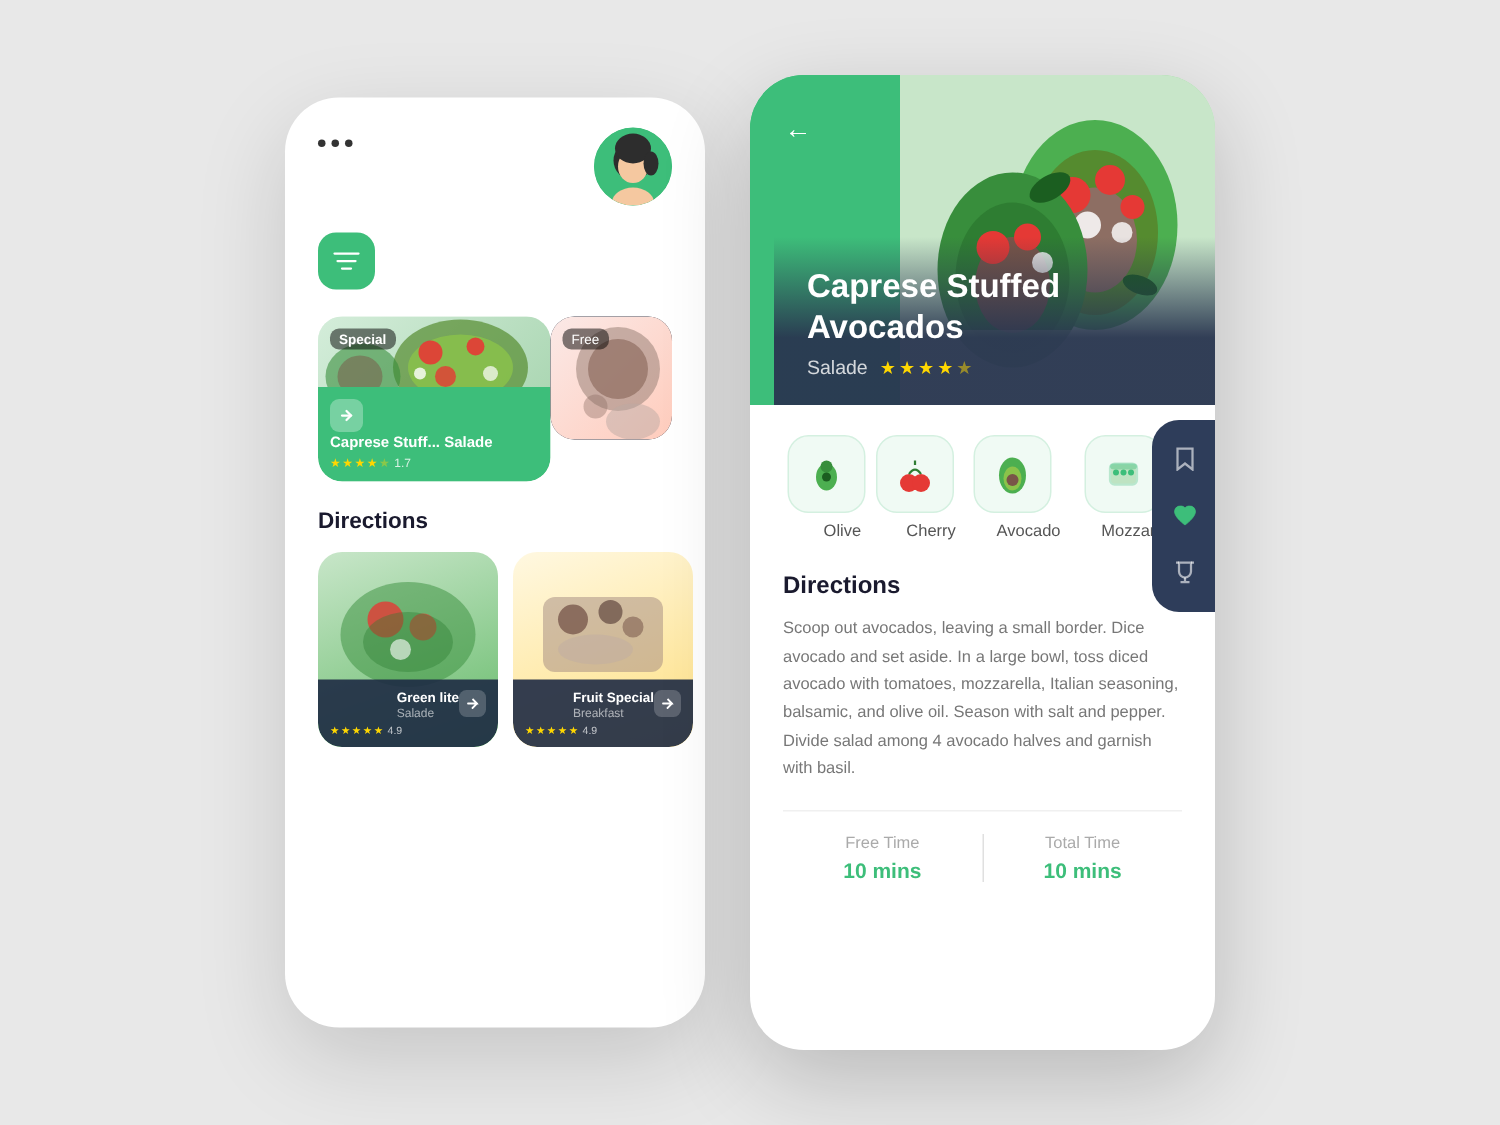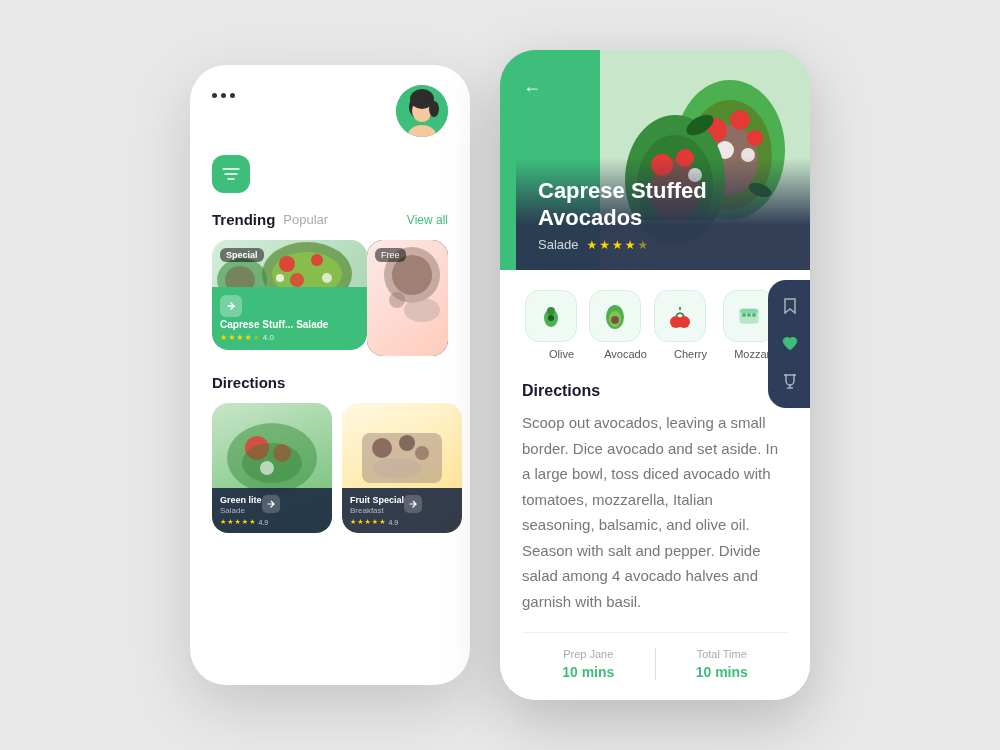--- a/index.html
+++ b/index.html
@@ -218,21 +218,21 @@
     }
 
     .card-rating {
       font-size: 8px;
       color: rgba(255,255,255,0.8);
       margin-left: 2px;
     }
 
     .trend-card-small {
       width: 90px;
-      height: 116px;
+      height: 82px;
       border-radius: 16px;
       background: #0f172a;
       position: relative;
       overflow: hidden;
     }
 
     .free-badge {
       position: absolute;
       top: 8px;
       left: 8px;
@@ -262,21 +262,21 @@
       bottom: 0;
       left: 0;
       right: 0;
       background: rgba(30,42,68,0.9);
       padding: 7px 8px;
       border-radius: 0 0 16px 16px;
     }
 
     .fav-card-row {
       display: flex;
-      justify-content: flex-start;
+      justify-content: flex-end;
       align-items: flex-start;
     }
 
     .fav-name {
       font-size: 9px;
       font-weight: 700;
       color: #fff;
       line-height: 1.2;
     }
 
@@ -419,21 +419,21 @@
     }
 
     .directions-title {
       font-size: 16px;
       font-weight: 700;
       color: #1a1a2e;
       margin-bottom: 10px;
     }
 
     .directions-text {
-      font-size: 15px;
+      font-size: 11px;
       color: #777;
       line-height: 1.7;
       margin-bottom: 18px;
     }
 
     .time-row {
       display: flex;
       gap: 0;
       margin-bottom: 20px;
       border-top: 1px solid #f0f0f0;
@@ -559,25 +559,20 @@
     <div class="search-row">
       <div class="filter-btn">
         <svg width="18" height="14" viewBox="0 0 18 14">
           <line x1="1" y1="2" x2="17" y2="2" stroke="white" stroke-width="1.5" stroke-linecap="round"></line>
           <line x1="3" y1="7" x2="15" y2="7" stroke="white" stroke-width="1.5" stroke-linecap="round"></line>
           <line x1="6" y1="12" x2="12" y2="12" stroke="white" stroke-width="1.5" stroke-linecap="round"></line>
         </svg>
       </div>
     </div>
 
-    <div class="section-header">
-      <span class="section-title">Trending</span>
-      <span class="section-sub">Popular</span>
-      <span class="view-all">View all</span>
-    </div>
 
     <div class="trending-cards">
 
       <div class="trend-card-main">
         <div class="food-img-placeholder" style="background: linear-gradient(135deg, #d4edda, #a8d5b0); height: 68px; overflow:hidden; position:relative;">
 
           <svg width="155" height="68" viewBox="0 0 155 68">
             <ellipse cx="95" cy="34" rx="45" ry="32" fill="#558b2f" opacity="0.7"></ellipse>
             <ellipse cx="95" cy="34" rx="35" ry="22" fill="#8bc34a" opacity="0.8"></ellipse>
             <circle cx="75" cy="24" r="8" fill="#e53935" opacity="0.9"></circle>
@@ -597,21 +592,21 @@
               <polyline points="5,2 8,5 5,8" stroke="white" stroke-width="1.5" stroke-linecap="round" fill="none"></polyline>
             </svg>
           </div>
           <div class="card-name">Caprese Stuff... Salade</div>
           <div class="card-stars">
             <span class="star">★</span>
             <span class="star">★</span>
             <span class="star">★</span>
             <span class="star">★</span>
             <span class="star" style="color: rgba(255,215,0,0.4);">★</span>
-            <span class="card-rating">4.0</span>
+            <span class="card-rating">1.7</span>
           </div>
         </div>
       </div>
 
       <div class="trend-card-small">
         <div style="height:100%; background: linear-gradient(135deg, #fbe9e7, #ffccbc); position:relative; overflow:hidden;">
           <svg width="90" height="110" viewBox="0 0 90 110">
             <circle cx="45" cy="35" r="28" fill="#a1887f" opacity="0.6"></circle>
             <circle cx="45" cy="35" r="20" fill="#795548" opacity="0.5"></circle>
             <ellipse cx="55" cy="70" rx="18" ry="12" fill="#bcaaa4" opacity="0.5"></ellipse>
@@ -781,58 +776,58 @@
             <ellipse cx="14" cy="16" rx="7" ry="9" fill="#4caf50"></ellipse>
             <circle cx="14" cy="9" r="4" fill="#388e3c"></circle>
             <circle cx="14" cy="16" r="3" fill="#1b5e20"></circle>
           </svg>
         </div>
         <span class="ingredient-label">Olive</span>
       </div>
       <div class="ingredient-item">
         <div class="ingredient-icon-box">
           <svg width="28" height="28" viewBox="0 0 28 28">
-            <ellipse cx="14" cy="15" rx="9" ry="12" fill="#4caf50"></ellipse>
-            <ellipse cx="14" cy="17" rx="6" ry="8" fill="#8bc34a"></ellipse>
-            <circle cx="14" cy="18" r="4" fill="#795548"></circle>
-          </svg>
-        </div>
-        <span class="ingredient-label">Avocado</span>
-      </div>
-      <div class="ingredient-item">
-        <div class="ingredient-icon-box">
-          <svg width="28" height="28" viewBox="0 0 28 28">
             <circle cx="10" cy="20" r="6" fill="#e53935"></circle>
             <circle cx="18" cy="20" r="6" fill="#e53935"></circle>
             <path d="M10 14 Q14 8 18 14" stroke="#2e7d32" stroke-width="1.5" fill="none"></path>
             <line x1="14" y1="8" x2="14" y2="5" stroke="#2e7d32" stroke-width="1.5"></line>
           </svg>
         </div>
         <span class="ingredient-label">Cherry</span>
+      </div>
+      <div class="ingredient-item">
+        <div class="ingredient-icon-box">
+          <svg width="28" height="28" viewBox="0 0 28 28">
+            <ellipse cx="14" cy="15" rx="9" ry="12" fill="#4caf50"></ellipse>
+            <ellipse cx="14" cy="17" rx="6" ry="8" fill="#8bc34a"></ellipse>
+            <circle cx="14" cy="18" r="4" fill="#795548"></circle>
+          </svg>
+        </div>
+        <span class="ingredient-label">Avocado</span>
       </div>
       <div class="ingredient-item">
         <div class="ingredient-icon-box">
           <svg width="28" height="28" viewBox="0 0 28 28">
             <rect x="5" y="7" width="18" height="14" rx="3" fill="#4caf50" opacity="0.3" stroke="#3dbe7a" stroke-width="1.5"></rect>
             <circle cx="9" cy="13" r="2" fill="#3dbe7a"></circle>
             <circle cx="14" cy="13" r="2" fill="#3dbe7a"></circle>
             <circle cx="19" cy="13" r="2" fill="#3dbe7a"></circle>
             <rect x="5" y="7" width="18" height="4" rx="3" fill="#3dbe7a" opacity="0.4"></rect>
           </svg>
         </div>
         <span class="ingredient-label">Mozzarela</span>
       </div>
     </div>
 
     <div class="directions-title">Directions</div>
     <div class="directions-text">Scoop out avocados, leaving a small border. Dice avocado and set aside. In a large bowl, toss diced avocado with tomatoes, mozzarella, Italian seasoning, balsamic, and olive oil. Season with salt and pepper. Divide salad among 4 avocado halves and garnish with basil.</div>
 
     <div class="time-row">
       <div class="time-item">
-        <div class="time-label">Prep Jane</div>
+        <div class="time-label">Free Time</div>
         <div class="time-value">10 mins</div>
       </div>
       <div class="time-divider"></div>
       <div class="time-item">
         <div class="time-label">Total Time</div>
         <div class="time-value">10 mins</div>
       </div>
     </div>
 
   </div>

